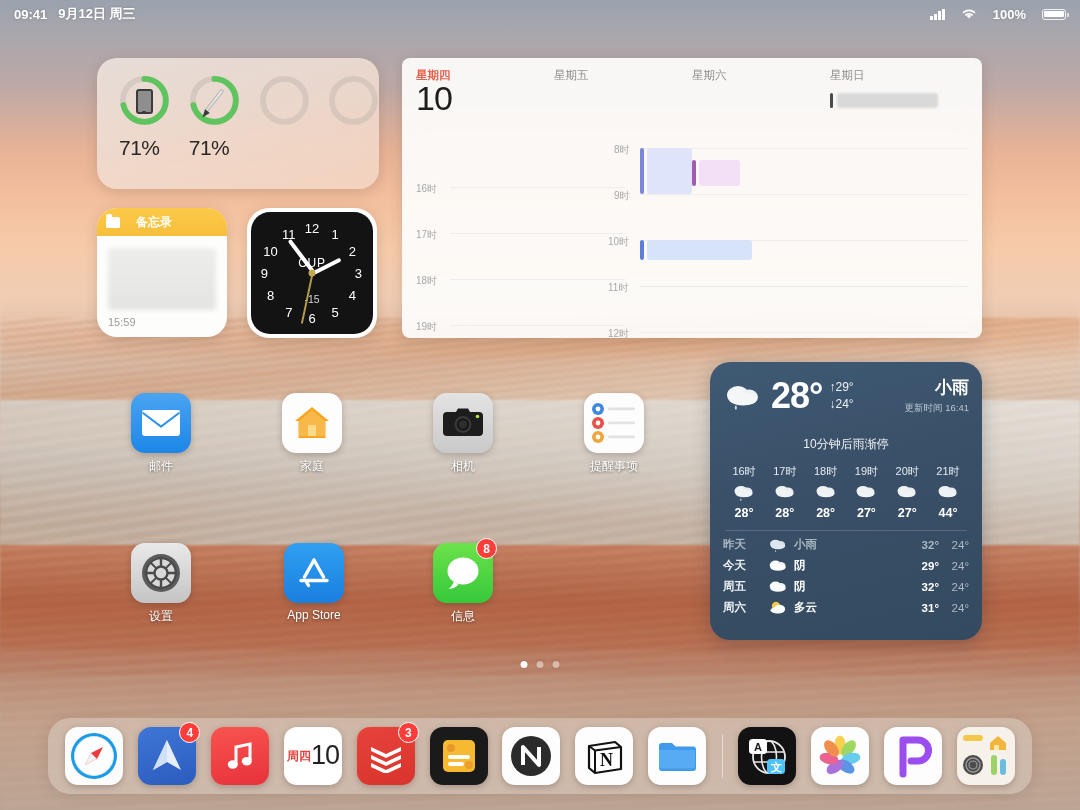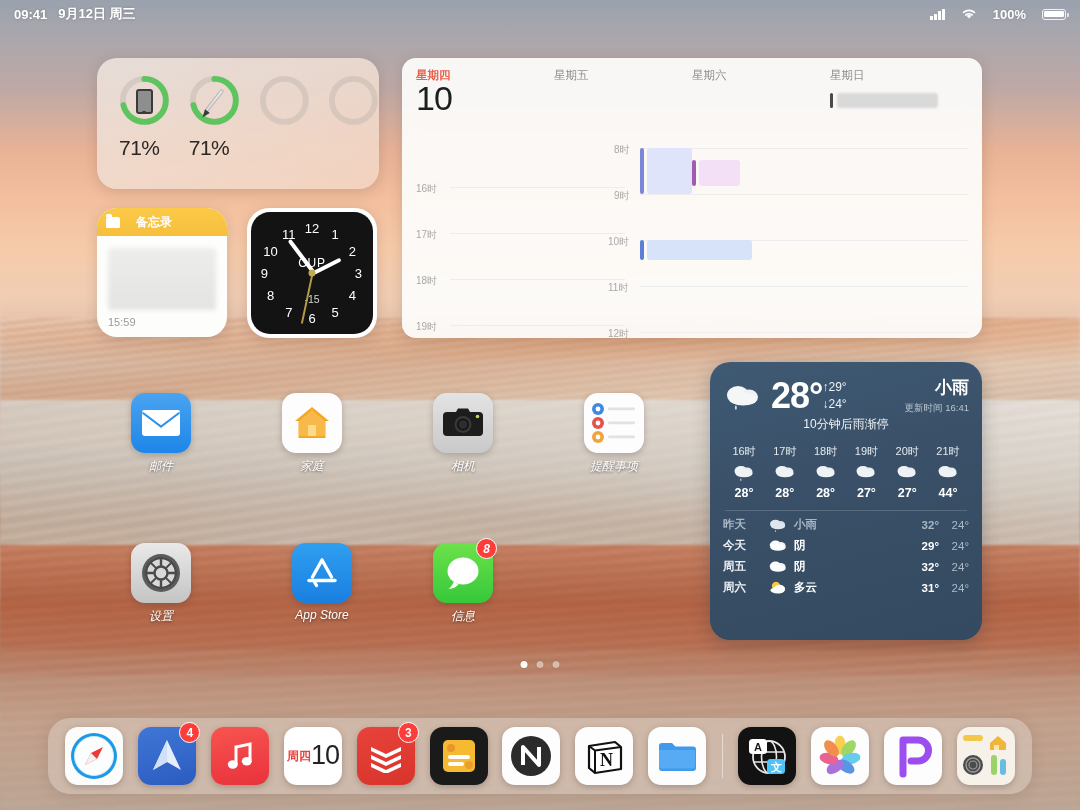--- a/index.html
+++ b/index.html
@@ -161,21 +161,21 @@
   .hand { position: absolute; left: 50%; bottom: 50%; transform-origin: 50% 100%; border-radius: 2px; }
   #hand-hour { width: 4px; height: 30px; background: #fff; transform: rotate(63deg); }
   #hand-min { width: 3.5px; height: 41px; background: #fff; transform: rotate(-37deg); }
   #hand-sec { width: 1.6px; height: 52px; background: #b39a4a; transform: rotate(192deg); }
   #hand-cap { position: absolute; left: 50%; top: 50%; width: 7px; height: 7px;
               background: #c3a94f; border-radius: 50%; transform: translate(-50%,-50%); }
 
   
   #widget-calendar {
     left: 402px; top: 58px; width: 580px; height: 280px;
-    background: rgba(253,253,252,.93); border-radius: 14px;
+    background: rgba(253,253,252,.93); border-radius: 8px;
     backdrop-filter: blur(10px);
   }
   #cal-head { display: flex; padding: 10px 14px 0 14px; }
   .cal-col { flex: 1; position: relative; }
   #cal-today-dow { color: #e8604c; font-size: 11.5px; font-weight: bold; }
   #cal-today-num { font-size: 34px; color: #1d1d1d; line-height: 1; margin-top: -2px; letter-spacing: -1px; }
   .cal-dow { color: #8e8e8e; font-size: 11.5px; }
   #cal-sun-event { margin-top: 10px; height: 15px; display: flex; align-items: stretch; gap: 4px; width: 108px; }
   #cal-sun-event .bar { width: 3px; background: #4a4a4a; border-radius: 2px; }
   #cal-sun-event .blk { flex: 1; background: #d9d9d9; border-radius: 3px; filter: blur(1.2px); }
@@ -197,41 +197,41 @@
   #wx-top { display: flex; justify-content: space-between; align-items: flex-start; }
   #wx-loc { display: flex; align-items: center; gap: 4px; }
   #wx-loc-arrow { width: 0; height: 0; border-left: 5px solid #dfe6ec;
                   border-top: 3.5px solid transparent; border-bottom: 3.5px solid transparent; }
   #wx-loc-blur { width: 52px; height: 18px; border-radius: 3px;
                  background: rgba(190,195,200,.85); filter: blur(1.5px); }
   #wx-aqi { font-size: 11px; color: #d5dde5; }
   #wx-main { display: flex; align-items: center; margin-top: 4px; }
   #wx-icon-big { width: 42px; height: 34px; position: relative; margin-right: 6px; }
   #wx-temp { font-size: 36px; font-weight: bold; letter-spacing: -1px; line-height: 1; }
-  #wx-hilo { font-size: 12px; line-height: 1.35; color: #eef2f6; }
+  #wx-hilo { margin-left: 7px; font-size: 12px; line-height: 1.35; color: #eef2f6; }
   #wx-right { margin-left: auto; text-align: right; }
   #wx-cond { font-size: 17px; font-weight: bold; }
   #wx-updated { font-size: 9.5px; color: #b9c5d1; margin-top: 3px; }
-  #wx-summary { text-align: center; font-size: 12px; margin-top: 1px; color: #f0f3f6; }
+  #wx-summary { text-align: center; font-size: 12px; margin-top: 21px; color: #f0f3f6; }
   #wx-hourly { display: flex; justify-content: space-between; margin-top: 11px; padding: 0 2px; }
   .wx-h { display: flex; flex-direction: column; align-items: center; gap: 4px; width: 38px; }
   .wx-h .t { font-size: 11px; color: #e3eaf0; }
   .wx-h .v { font-size: 12.5px; font-weight: bold; }
   #wx-divider { height: 1px; background: rgba(255,255,255,.16); margin: 10px 2px 3px 2px; }
   .wx-day { display: flex; align-items: center; height: 21px; font-size: 11.5px; }
   .wx-day .d { width: 42px; font-weight: bold; color: #eef2f6; }
   .wx-day .ic { width: 26px; display: flex; justify-content: center; }
   .wx-day .c { flex: 1; font-weight: bold; margin-left: 3px; }
   .wx-day .hi { width: 30px; text-align: right; font-weight: bold; }
   .wx-day .lo { width: 30px; text-align: right; color: #aebbc8; }
   .wx-day.past .d, .wx-day.past .c, .wx-day.past .hi { color: #a9b7c4; }
 
   
   .app { position: absolute; width: 76px; display: flex; flex-direction: column;
-         align-items: center; gap: 5px; font-style: italic; }
+         align-items: center; gap: 5px; }
   .app-icon { width: 60px; height: 60px; border-radius: 14px; position: relative;
               box-shadow: 0 2px 6px rgba(60,45,35,.28); overflow: hidden;
               display: flex; align-items: center; justify-content: center; }
   .app-label { font-size: 12px; color: #fff; text-shadow: 0 1px 3px rgba(0,0,0,.55);
                white-space: nowrap; }
   .badge { position: absolute; top: -5px; right: -4px; min-width: 21px; height: 21px;
            background: #fc3d39; border: 1.6px solid #fff; border-radius: 11px; color: #fff;
            font-size: 12px; font-weight: bold; display: flex; align-items: center;
            justify-content: center; padding: 0 4px; z-index: 5; }
   .icon-wrap { position: relative; }
@@ -633,21 +633,21 @@
           <circle cx="22" cy="22" r="15" fill="none" stroke="#4a4a4a" stroke-width="2.6"></circle>
           <circle cx="22" cy="22" r="6.5" fill="none" stroke="#4a4a4a" stroke-width="2.4"></circle>
           <path d="M22 7.5 L22 15.5 M22 28.5 L22 36.5 M7.5 22 L15.5 22 M28.5 22 L36.5 22" stroke="#4a4a4a" stroke-width="2.4"></path>
           <path d="M11.7 11.7 L17.4 17.4 M26.6 26.6 L32.3 32.3 M32.3 11.7 L26.6 17.4 M17.4 26.6 L11.7 32.3" stroke="#4a4a4a" stroke-width="2"></path>
         </svg>
       </div>
     </div>
     <span class="app-label">设置</span>
   </div>
 
-  <div class="app" style="left:284px; top:543px">
+  <div class="app" style="left:276px; top:543px">
     <div class="icon-wrap">
       <div class="app-icon" style="background:linear-gradient(180deg,#2f9ff0,#1a7fe0)">
         <svg width="38" height="34" viewBox="0 0 38 34">
           <path d="M19 4 L28.5 21 M19 4 L9.5 21" stroke="#fff" stroke-width="3.4" stroke-linecap="round"></path>
           <path d="M6 24.5 L32 24.5" stroke="#fff" stroke-width="3.4" stroke-linecap="round"></path>
           <path d="M13.5 29.5 L11.5 26" stroke="#fff" stroke-width="3.4" stroke-linecap="round"></path>
         </svg>
       </div>
     </div>
     <span class="app-label">App Store</span>

